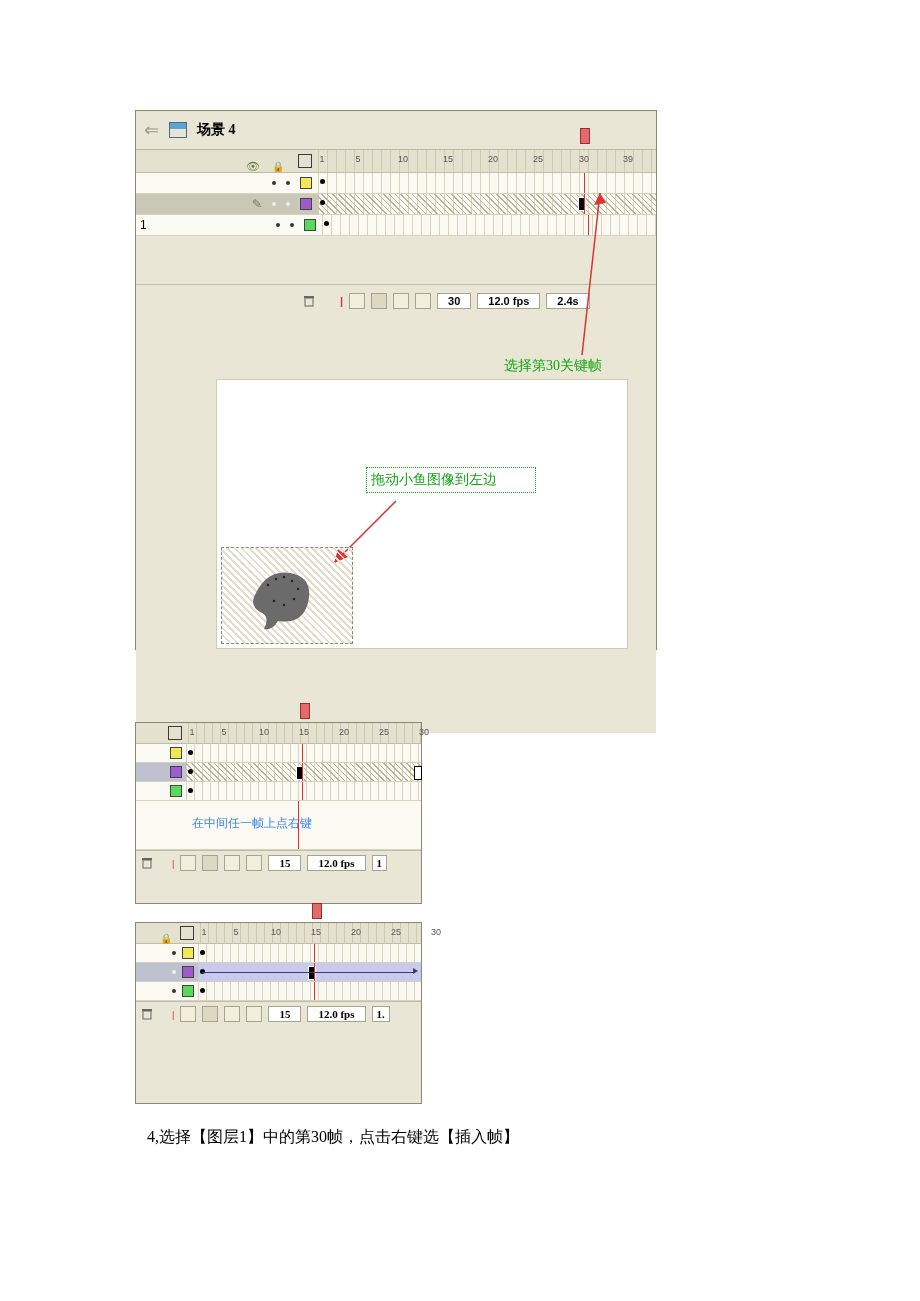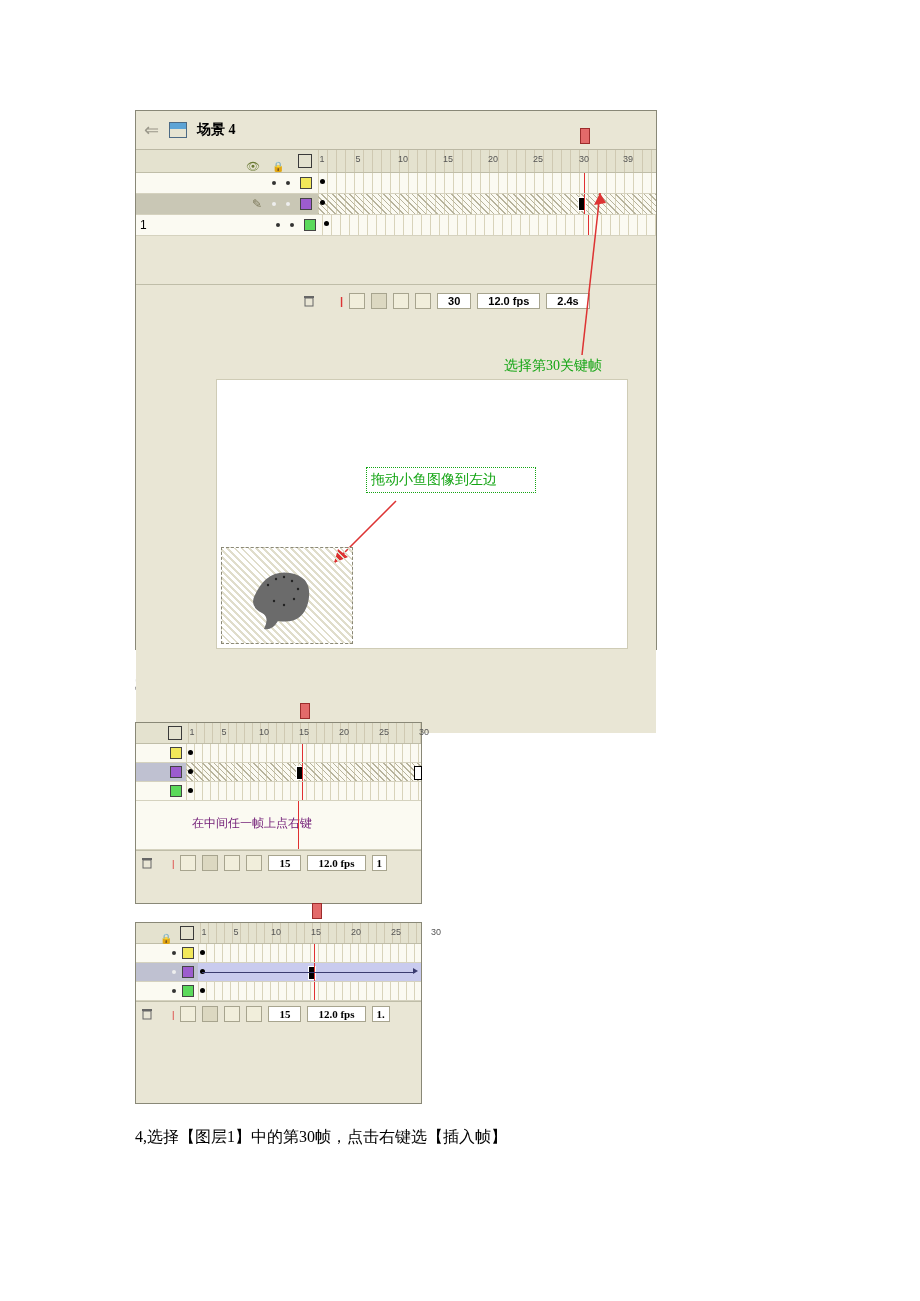--- a/index.html
+++ b/index.html
@@ -152,21 +152,21 @@
     position:absolute;
     filter: grayscale(0.3);
   }
   svg.arrow { position:absolute; overflow:visible; }
   svg.arrow line { stroke:#d33; stroke-width:1.5; }
   svg.arrow polygon { fill:#d33; }
   
   .para {
     font-family:"SimSun", serif;
     font-size:16px;
-    margin:8px 0 24px 0;
+    margin:8px 0 24px 12px;
     line-height:1.6;
   }
   .para b { font-family: "Times New Roman", serif; }
   
   .fig-small {
     width:285px; position:relative;
     background:#e9e6d5; border:1px solid #898877;
   }
   .fig2 { height:180px; margin-bottom:18px; }
   .fig3 { height:180px; }
@@ -203,21 +203,21 @@
   .track2.tween::after {
     content:""; position:absolute; top:50%; left:4px; right:6px; height:1px; background:#3b3c70;
   }
   .tween-arrow { position:absolute; right:3px; top:5px; border-left:5px solid #3b3c70; border-top:3px solid transparent; border-bottom:3px solid transparent; }
   .gap-below {
     height:48px; background:#fbfaf2; position:relative;
     border-bottom:1px solid #d5d2bf;
   }
   .annot-mid {
     position:absolute; left:56px; top:14px;
-    font-family:"SimSun"; font-size:12px; color:#701a75;
+    font-family:"SimSun"; font-size:12px; color:#3b82f6;
   }
   .annot-green {
     position:absolute; left:84px; top:12px;
     font-family:"SimSun"; font-size:14px; color:#14a514;
   }
   .status-small {
     display:flex; align-items:center; gap:6px;
     height:24px; padding:0 4px;
     background:#e9e6d5; border-top:1px solid #bfbda8;
     font-size:11px; font-family:"Tahoma";

